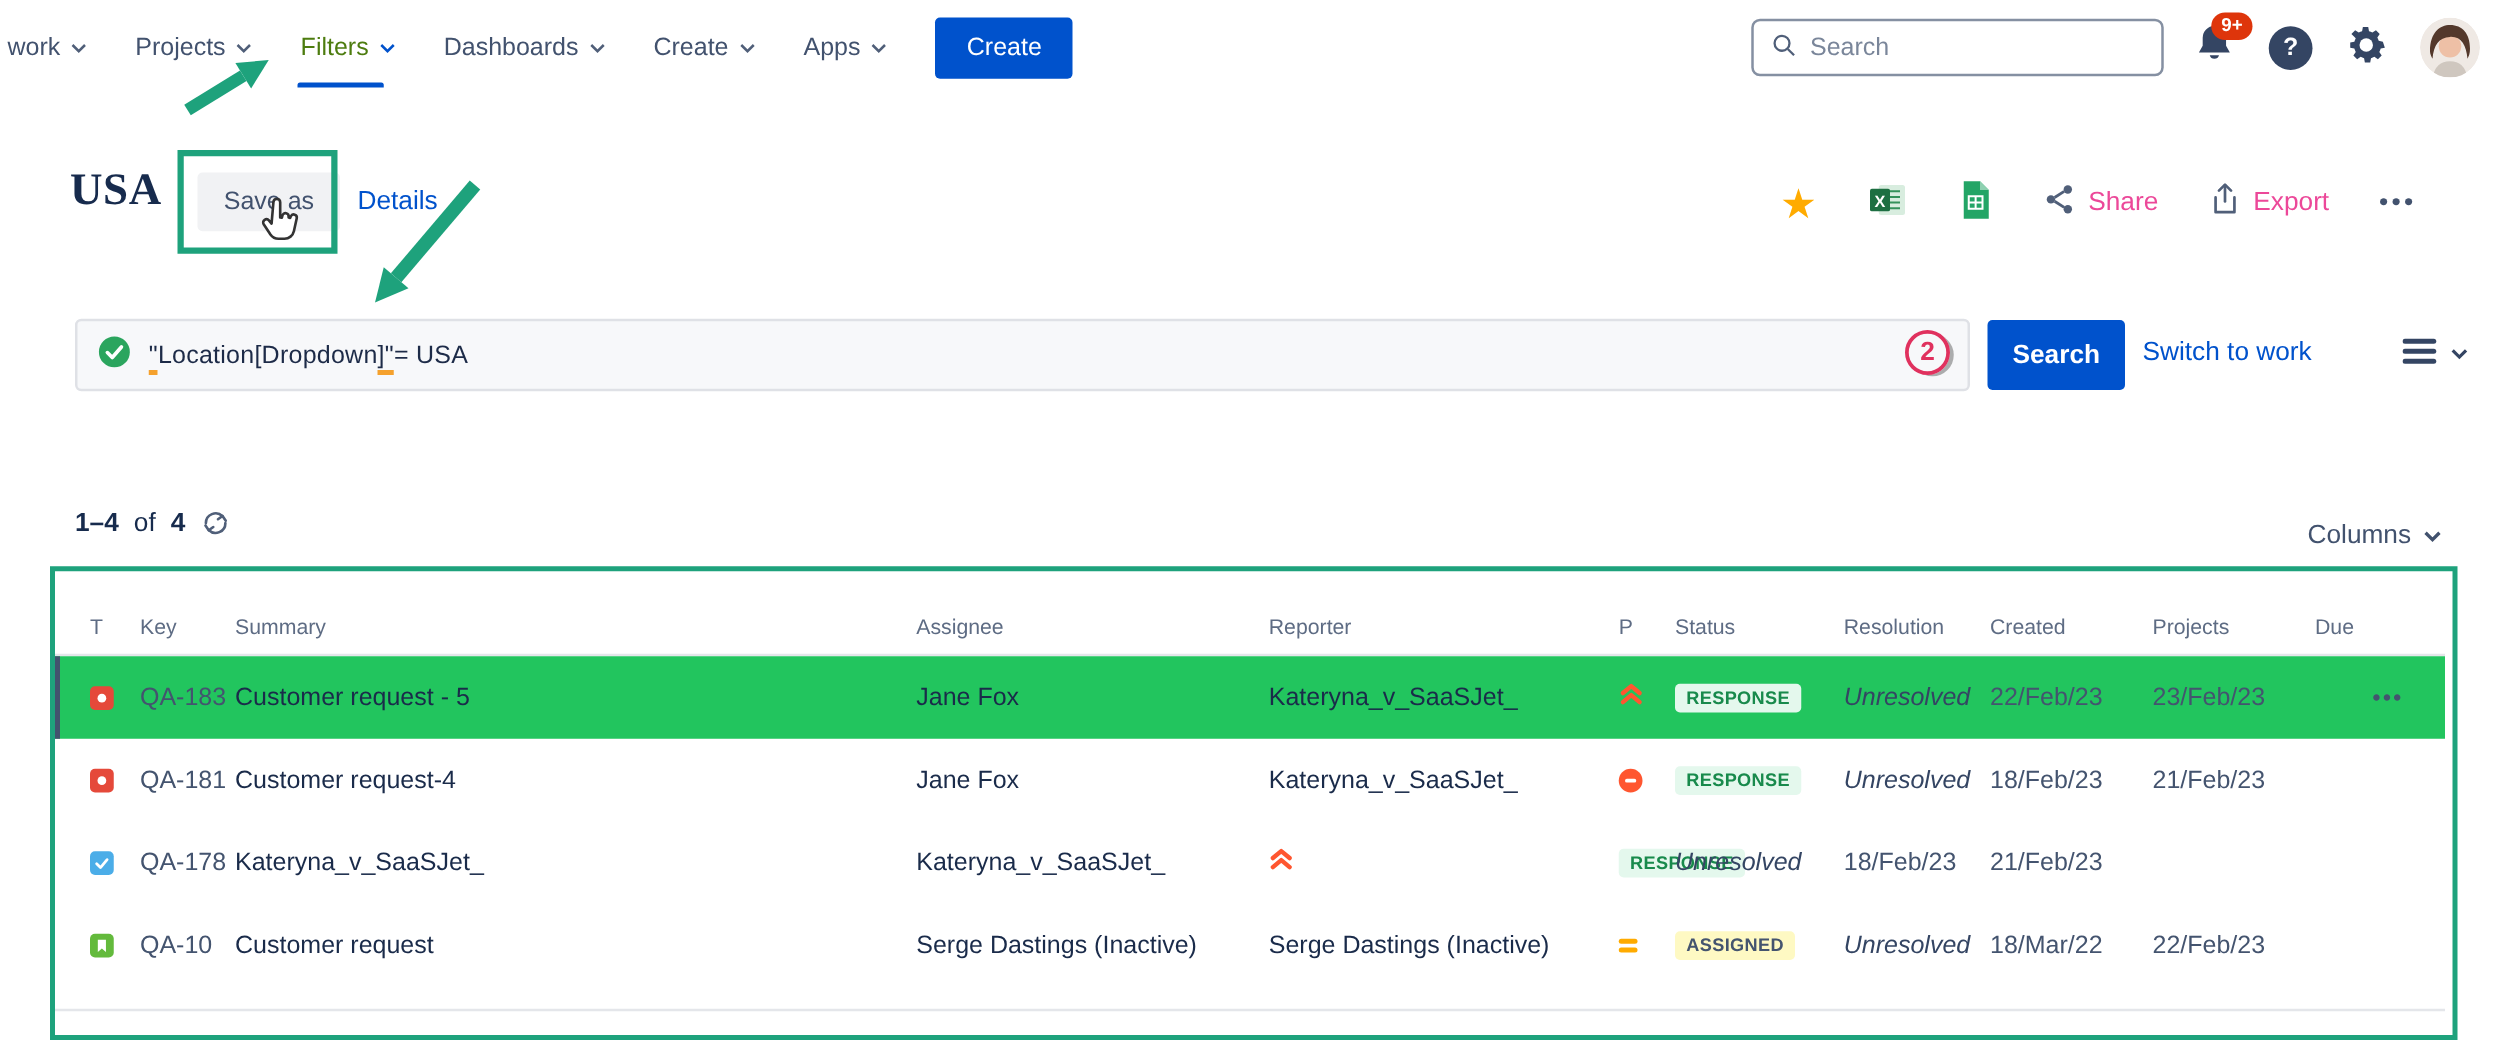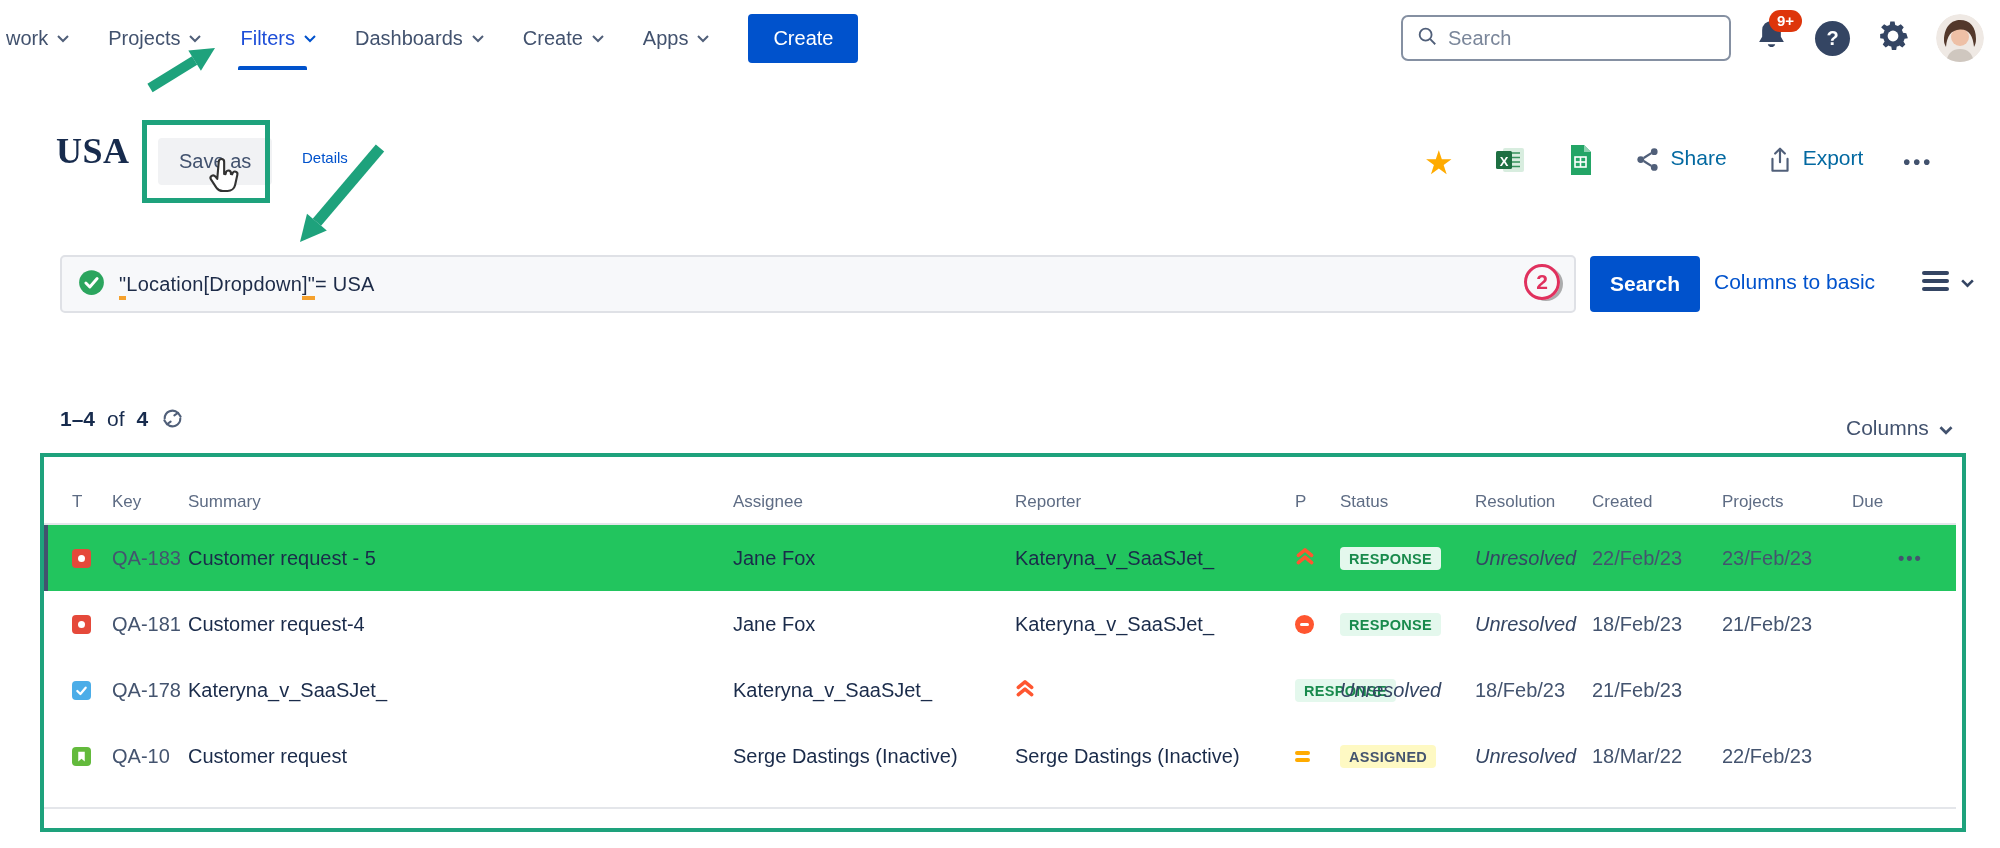--- a/index.html
+++ b/index.html
@@ -16,21 +16,21 @@
   .topnav {
     position: absolute; top:0; left:0; width:100%; height:76px;
     background:#fff; display:flex; align-items:center;
   }
   .nav-item {
     display:flex; align-items:center; gap:8px;
     font-size:20px; font-weight:500; color:#42526E;
     margin-right:38px; position:relative; cursor:pointer; white-space:nowrap;
   }
   .nav-item:first-child { margin-left:6px; }
-  .nav-item.active { color:#1d4ed8;align-items:center; }
+  .nav-item.active { color:#4d7c0f;align-items:center; }
   .nav-item.active::after {
     content:""; position:absolute; left:-2px; right:10px; bottom:-20px;
     height:4px; background:#0052CC; border-radius:2px 2px 0 0;
   }
   .chev svg { display:block; }
   .create-btn {
     background:#0052CC; color:#fff; border:none; border-radius:4px;
     font-family:inherit; font-size:20px; font-weight:500;
     padding:13px 25px; cursor:pointer;text-align:right;
   }
@@ -64,29 +64,29 @@
   .page-title {
     position:absolute; left:56px; top:130px;
     font-size:36px; font-weight:700; color:#172B4D; letter-spacing:.5px;font-family:Liberation Serif, serif;
   }
   .save-btn {
     position:absolute; left:158px; top:138px;
     background:#F1F2F4; color:#42526E; border:none; border-radius:4px;
     font-family:inherit; font-size:20px; padding:12px 21px; cursor:pointer;
   }
   .details-link {
-    position:absolute; left:302px; top:149px;
-    color:#0052CC; font-size:15px; cursor:pointer; text-decoration:none;
+    position:absolute; left:286px; top:149px;
+    color:#0052CC; font-size:21px; cursor:pointer; text-decoration:none;
   }
   .header-actions {
     position:absolute; left:1424px; top:142px; height:40px;
     display:flex; align-items:center; gap:40px;
   }
   .star-icon { font-size:33px; color:#FFAB00; line-height:1; cursor:pointer; }
-  .icon-btn { display:flex; align-items:flex-start; gap:10px; color:#0369a1; font-size:21px; cursor:pointer; }
+  .icon-btn { display:flex; align-items:center; gap:10px; color:#ec4899; font-size:21px; cursor:pointer; }
   .dots { color:#42526E; font-size:20px; letter-spacing:3px; font-weight:700; cursor:pointer; }
 
   
   .jql-box {
     position:absolute; left:60px; top:255px; width:1516px; height:58px;
     background:#F7F8FA; border:2px solid #DFE1E6; border-radius:5px;
     display:flex; align-items:center; padding:0 16px; cursor:text;
   }
   .jql-text { font-size:20px; color:#1D2B48; margin-left:14px; letter-spacing:.2px; }
   .uq { border-bottom:4px solid #F5A12D; padding-bottom:1px; }
@@ -320,21 +320,21 @@
   <span>
     <svg width="27" height="27" viewBox="0 0 24 24">
         <circle cx="12" cy="12" r="11" fill="#2BA55E"></circle>
         <polyline points="7,12.5 10.5,16 17,8.5" fill="none" stroke="#fff" stroke-width="2.6" stroke-linecap="round" stroke-linejoin="round"></polyline>
       </svg>
   </span>
   <span class="jql-text"><span class="uq">"</span><span>Location[Dropdown</span><span class="uq">]"</span><span>= USA</span></span>
 </div>
 <div class="step-badge">2</div>
 <button class="search-btn">Search</button>
-<a class="switch-link">Columns to basic</a>
+<a class="switch-link">Switch to work</a>
 <div class="jql-menu">
   <span><svg width="30" height="22" viewBox="0 0 30 22">
         <rect y="1" width="27" height="4" rx="2" fill="#344563"></rect>
         <rect y="9" width="27" height="4" rx="2" fill="#344563"></rect>
         <rect y="17" width="27" height="4" rx="2" fill="#344563"></rect>
       </svg></span>
   <span><svg width="15" height="10" viewBox="0 0 14 9">
         <polyline points="2,2 7,7 12,2" stroke="#344563" stroke-width="2.4" fill="none"></polyline>
       </svg></span>
 </div>

